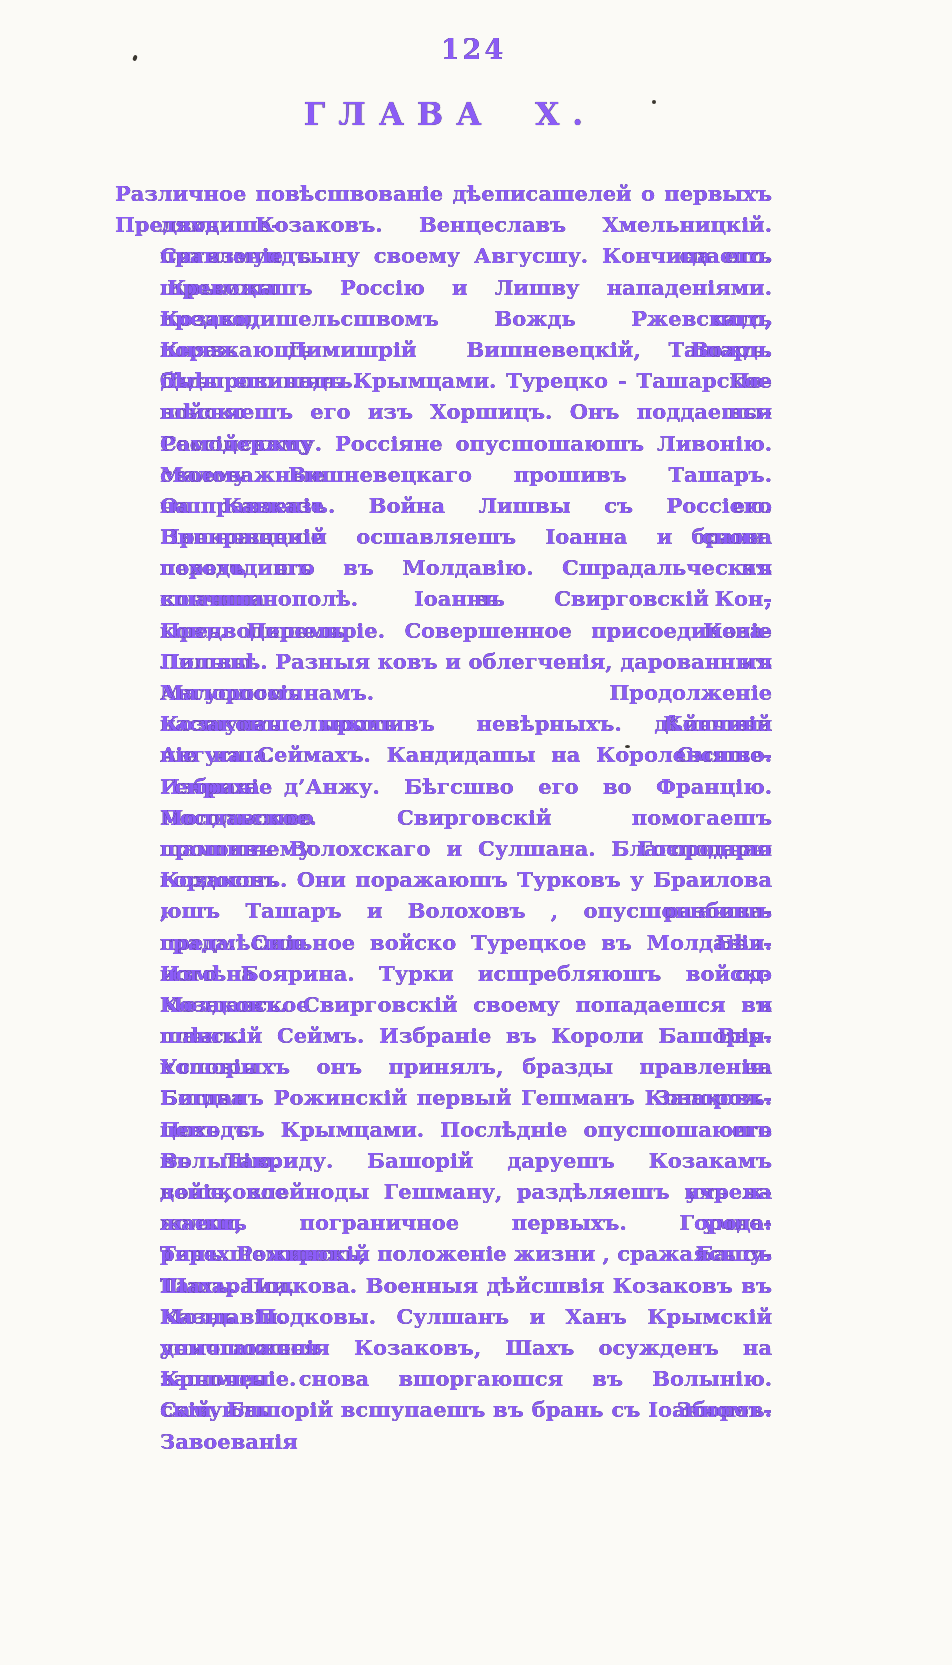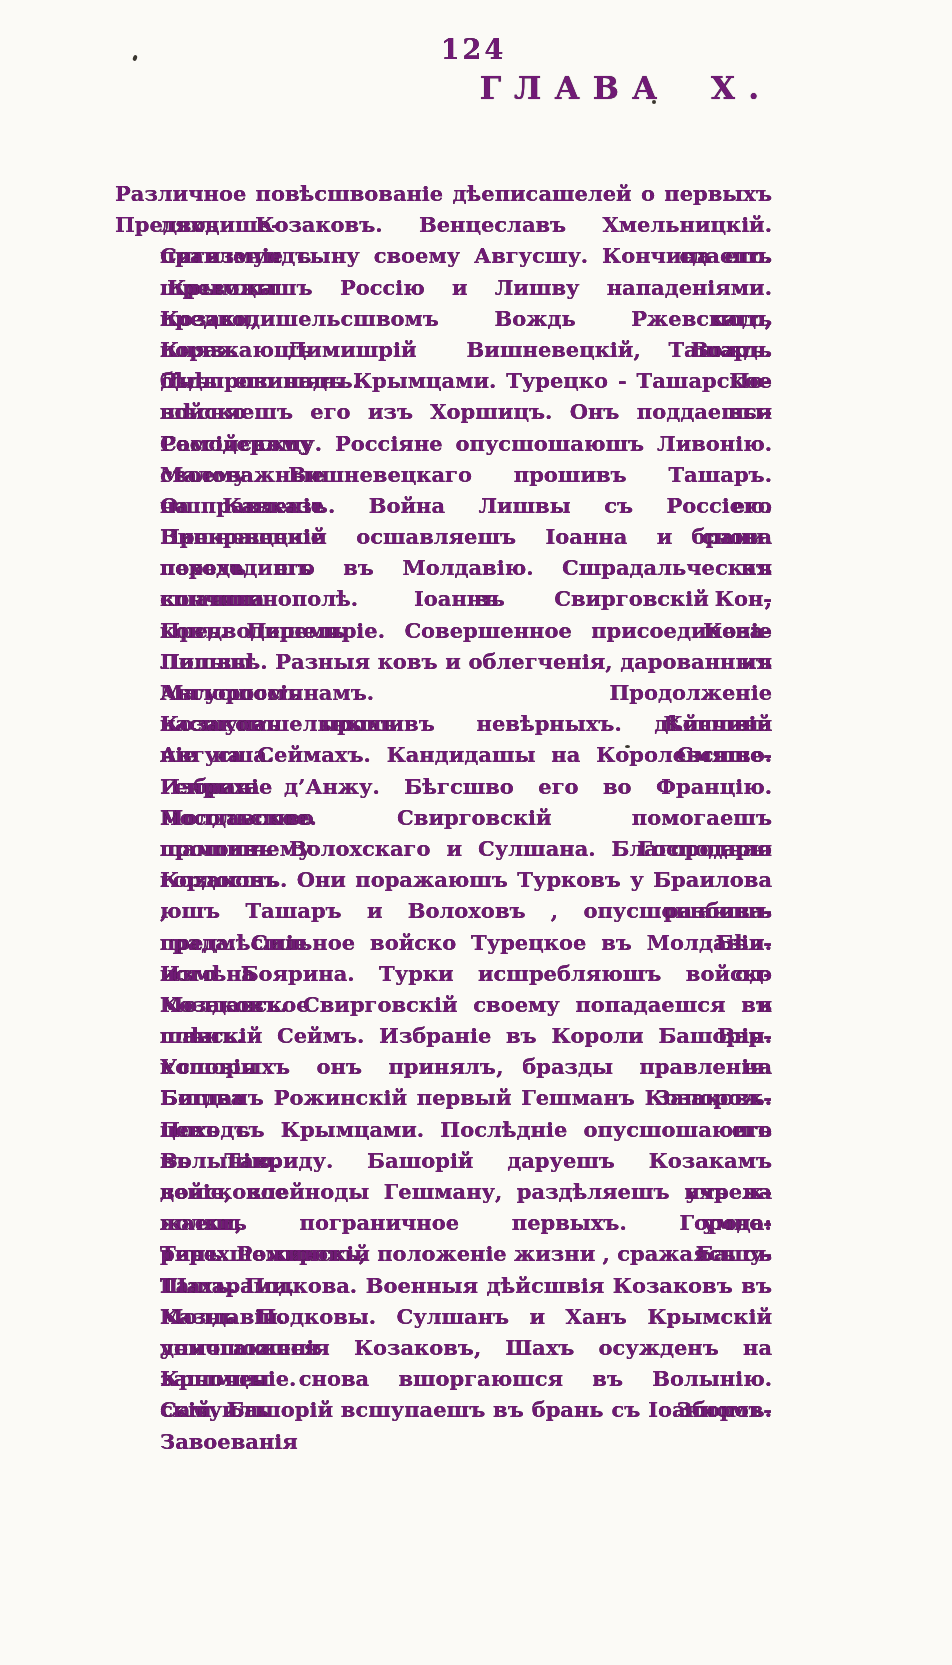--- a/index.html
+++ b/index.html
@@ -6,42 +6,42 @@
     margin: 0;
     padding: 0;
     background: #e8e6e0;
   }
   .page {
     position: relative;
     width: 952px;
     height: 1665px;
     margin: 0 auto;
     background: #fbfaf6;
-    color: #701a75;
+    color: #8b5cf6;
     font-family: "DejaVu Serif", "Liberation Serif", serif;
     overflow: hidden;
   }
   .page-number {
     position: absolute;
     top: 34px;
     left: 115px;
     width: 657px;
     text-align: center;
     font-size: 27px;
     font-weight: 700;
     letter-spacing: 3px;
     text-indent: 60px; 
     text-shadow: 0 0 0.6px #161310;
   }
   .chapter-heading {
     position: absolute;
-    top: 70px;
+    top: 96px;
     left: 115px;
     width: 657px;
-    text-align: right;
+    text-align: center;
     font-size: 31px;
     font-weight: 700;
     letter-spacing: 0.42em;
     word-spacing: 0.55em;
     text-indent: 0.42em; 
     text-shadow: 0 0 0.7px #161310;
   }
   .summary {
     position: absolute;
     top: 146px;

